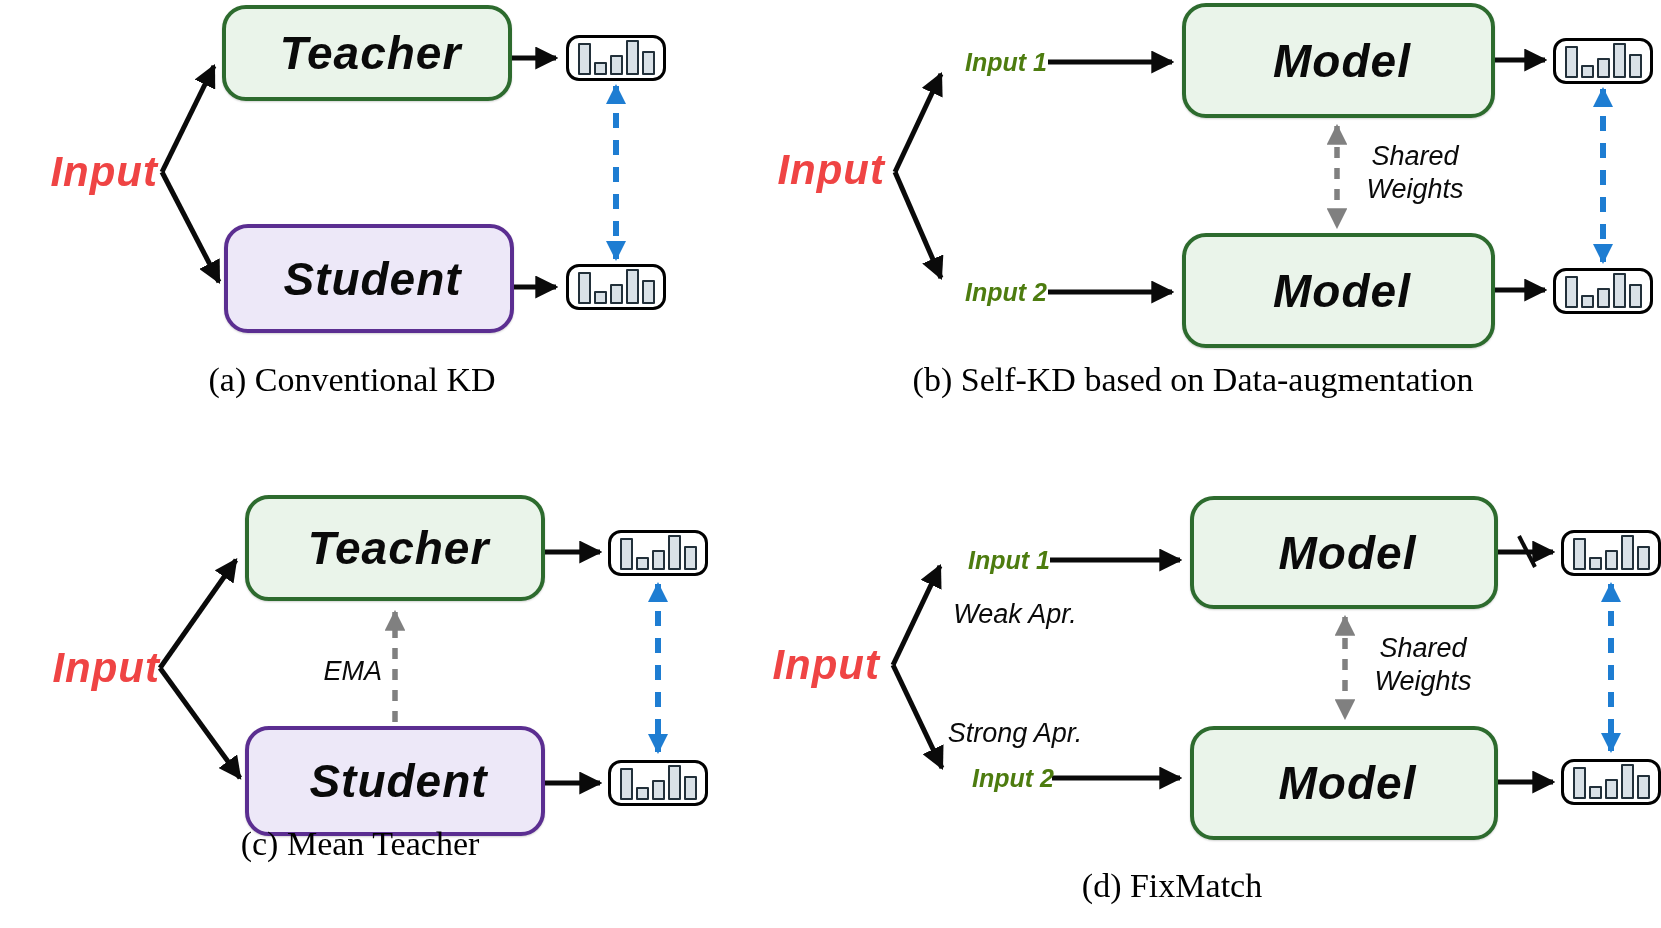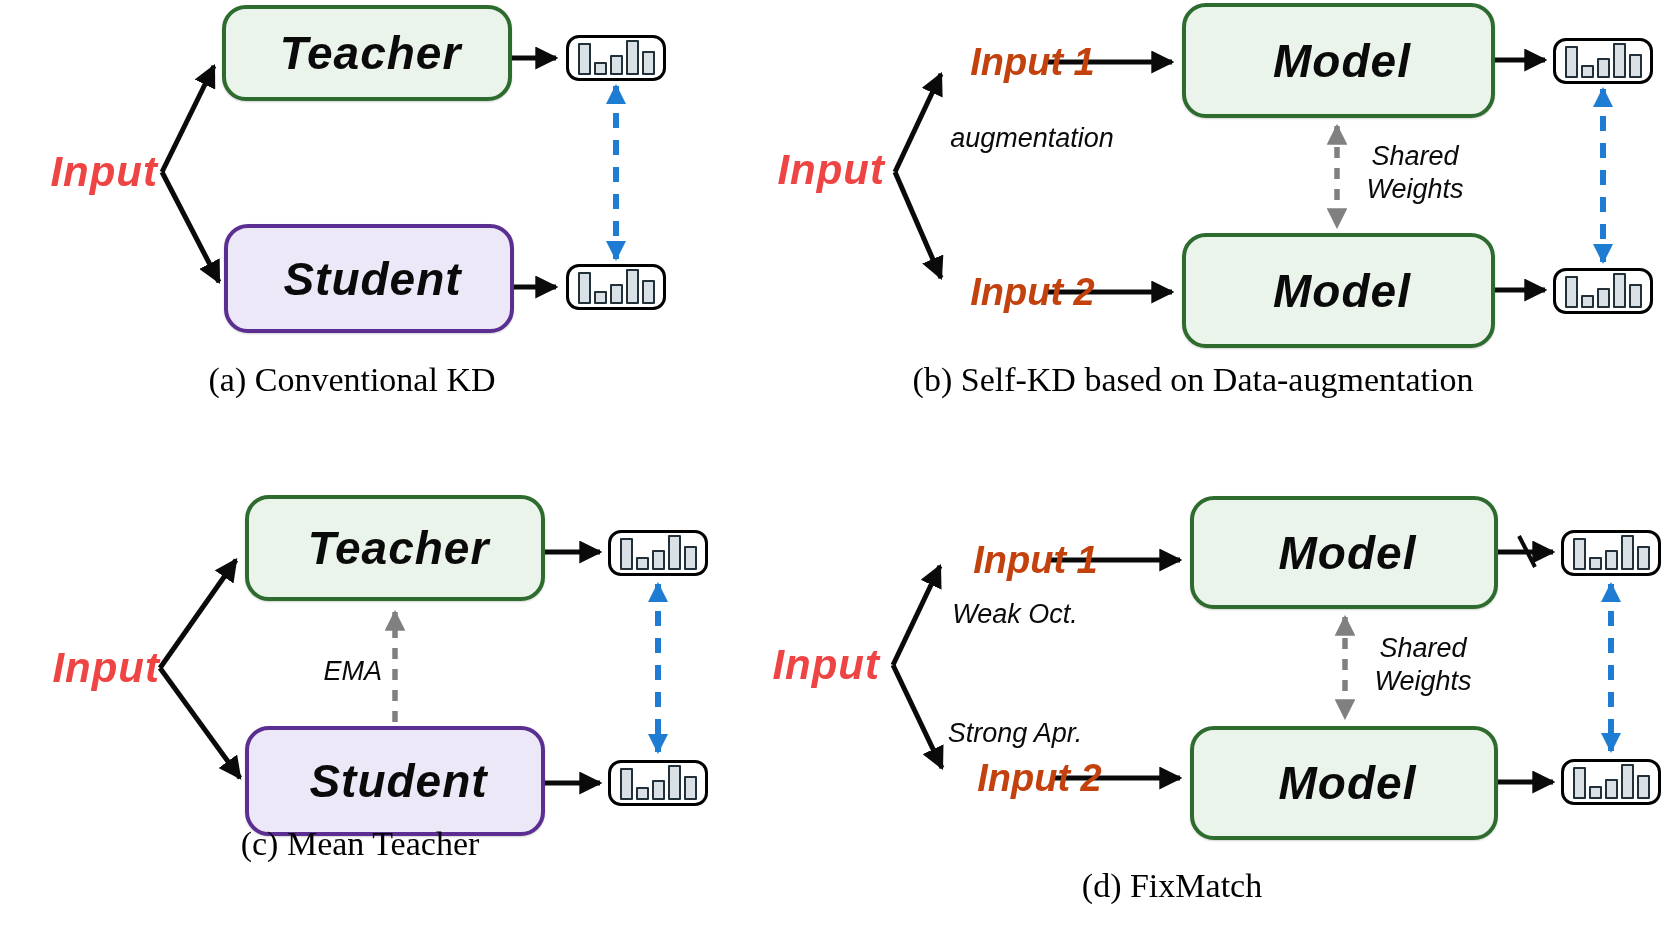--- a/index.html
+++ b/index.html
@@ -25,22 +25,22 @@
   .node.green{background:var(--green-fill,#eaf4ea);border-color:var(--green-border,#2d6b2e);}
   .node.purple{background:var(--purple-fill,#ede8f8);border-color:var(--purple-border,#5b2e91);}
   .node-label{
     font-weight:bold;font-style:italic;font-size:46px;color:#0a0a0a;letter-spacing:1px;
   }
   .input-label{
     position:absolute;z-index:1;font-weight:bold;font-style:italic;font-size:42px;
     color:#ef4444;text-align:right;line-height:44px;letter-spacing:1px;
   }
   .branch-label{
-    position:absolute;z-index:1;font-weight:bold;font-style:italic;font-size:38px;
-    color:#c2410c;text-align:center;line-height:40px;
+    position:absolute;z-index:1;font-weight:bold;font-style:italic;font-size:25px;
+    color:#4d7c0f;line-height:40px;
   }
   .annot{
     position:absolute;z-index:1;font-style:italic;font-size:27px;color:#0a0a0a;
     text-align:center;line-height:33px;
   }
   .caption{
     position:absolute;z-index:1;font-family:"Liberation Serif",serif;font-size:34px;
     color:#000;text-align:center;line-height:40px;
   }
   .hist{
@@ -137,21 +137,20 @@
         <span class="bar" style="height: 66%;"></span>
       </div>
     <div class="caption" style="left:152px;top:360px;width:400px;">(a) Conventional KD</div>
   </div>
 
   <div>
     <div class="input-label" style="left:745px;top:148px;width:140px;">Input</div>
     <div class="branch-label" style="left:965px;top:42px;width:135px;">Input 1</div>
     <div class="branch-label" style="left:965px;top:272px;width:135px;">Input 2</div>
     <div class="annot" style="left:932px;top:122px;width:200px;">
-      <div>augmentation</div>
     </div>
     <div class="node green" style="left:1182px;top:3px;width:313px;height:115px;">
       <span class="node-label">Model</span>
     </div>
     <div class="node green" style="left:1182px;top:233px;width:313px;height:115px;">
       <span class="node-label">Model</span>
     </div>
     <div class="annot" style="left:1350px;top:140px;width:130px;">
       <div>Shared</div>
       <div>Weights</div>
@@ -196,21 +195,21 @@
         <span class="bar" style="height: 94%;"></span>
         <span class="bar" style="height: 66%;"></span>
       </div>
     <div class="caption" style="left:160px;top:824px;width:400px;">(c) Mean Teacher</div>
   </div>
 
   <div>
     <div class="input-label" style="left:740px;top:643px;width:140px;">Input</div>
     <div class="branch-label" style="left:968px;top:540px;width:135px;">Input 1</div>
     <div class="branch-label" style="left:972px;top:758px;width:135px;">Input 2</div>
-    <div class="annot" style="left:915px;top:598px;width:200px;">Weak Oct.</div>
+    <div class="annot" style="left:915px;top:598px;width:200px;">Weak Apr.</div>
     <div class="annot" style="left:915px;top:717px;width:200px;">Strong Apr.</div>
     <div class="node green" style="left:1190px;top:496px;width:308px;height:113px;">
       <span class="node-label">Model</span>
     </div>
     <div class="node green" style="left:1190px;top:726px;width:308px;height:114px;">
       <span class="node-label">Model</span>
     </div>
     <div class="annot" style="left:1358px;top:632px;width:130px;">
       <div>Shared</div>
       <div>Weights</div>

